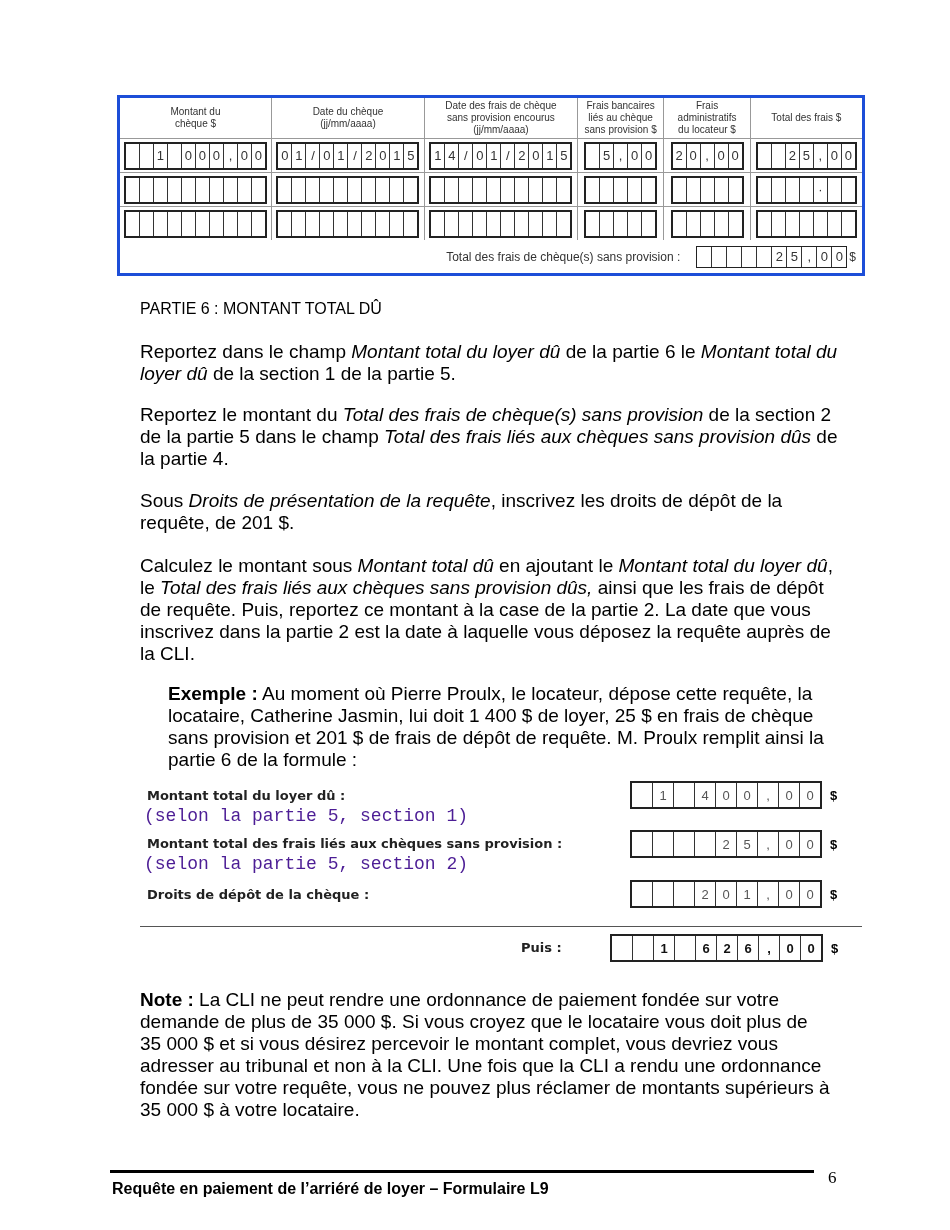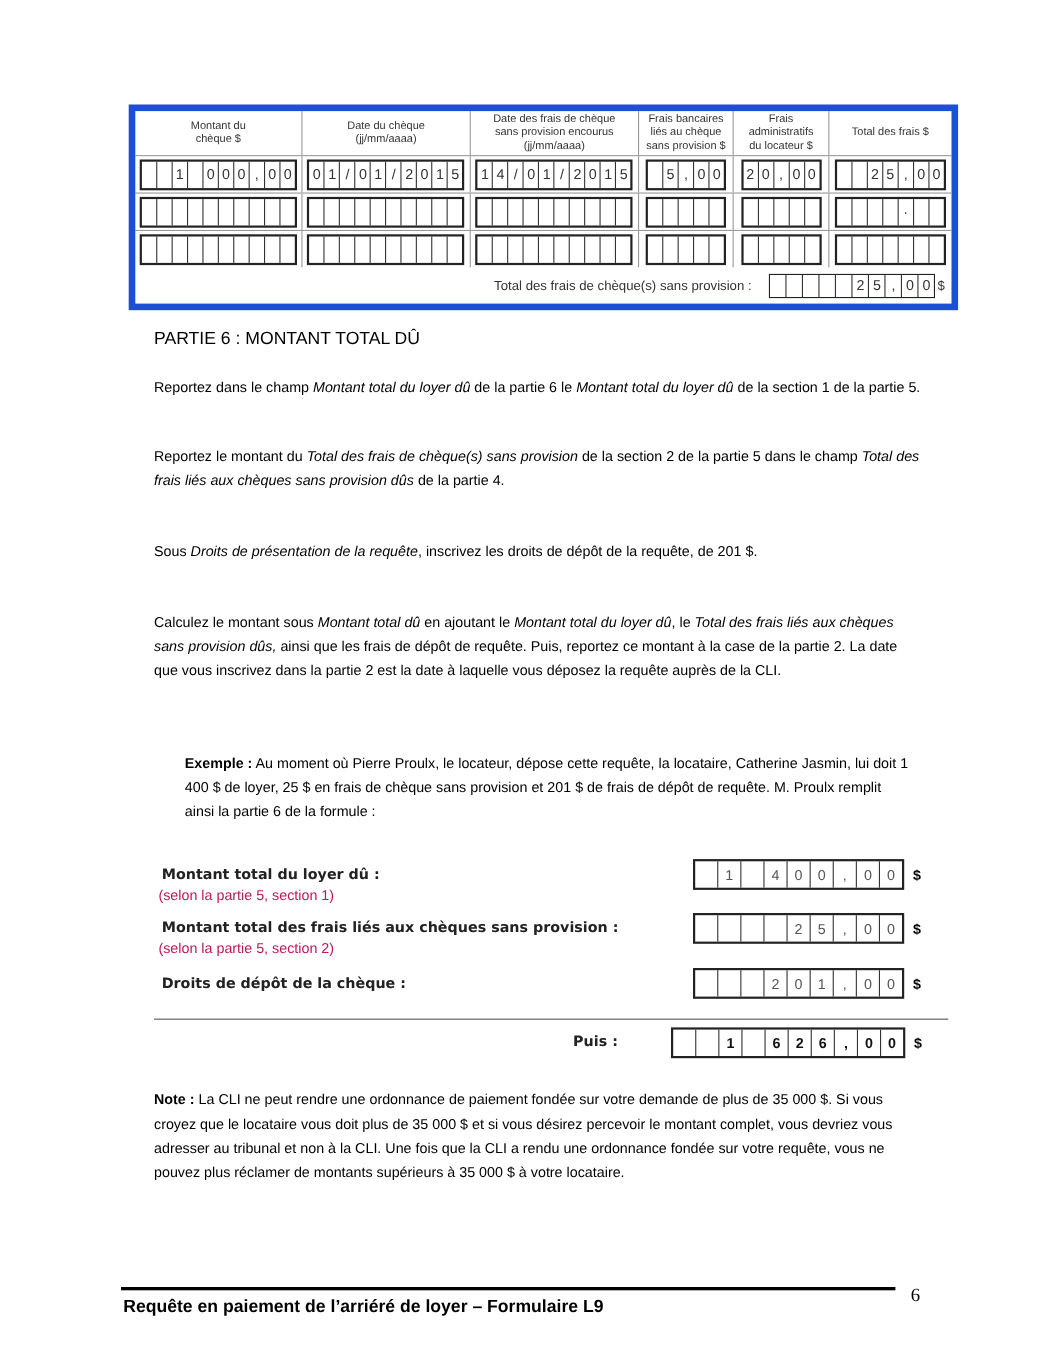--- a/index.html
+++ b/index.html
@@ -1,44 +1,44 @@
 <!DOCTYPE html>
 <html><head>
 <meta charset="utf-8">
 <style>
   html, body { margin:0; padding:0; background:#fff; }
   body { width:950px; height:1230px; position:relative; overflow:hidden;
          font-family:"Liberation Sans", sans-serif; color:#000; }
   .abs { position:absolute; }
 
   
-  .ftable { left:117px; top:95px; width:742px; border:6px solid #1d4ed8; }
+  .ftable { left:117px; top:95px; width:742px; border:3px solid #1d4ed8; }
   .frow { display:flex; border-bottom:1px solid #999; }
   .frow:last-child { border-bottom:none; }
   .fcell { border-right:1px solid #999; display:flex; align-items:center; justify-content:center; }
   .fcell:last-child { border-right:none; }
   .hdr .fcell { height:40px; font-size:10px; color:#333; text-align:center; line-height:12px; }
   .drow .fcell { height:33px; }
   .boxes { display:flex; border:2px solid #222; height:24px; }
   .box { width:13px; border-right:1px solid #333; font-size:13px; color:#333;
          display:flex; align-items:center; justify-content:center; }
   .box:last-child { border-right:none; }
   .totrow { height:33px; display:flex; align-items:center; justify-content:flex-end; padding-right:6px; font-size:12px; color:#333; }
   .totrow .boxes { margin-left:16px; height:20px; border-width:1.5px; }
   .totrow .box { width:14px; }
   .dollar { font-size:12px; margin-left:2px; }
 
   
-  .text { left:140px; width:700px; font-size:13px; line-height:22px; }
+  .text { left:140px; width:700px; font-size:19px; line-height:22px; }
   .h { font-weight:normal; font-size:16px; }
   i { font-style:italic; }
 
   
   .lbl { font-family:"DejaVu Sans", sans-serif; font-size:13px; font-weight:bold; color:#222; }
-  .sub { font-family:Liberation Sans, sans-serif; font-size:13px; color:#be185d; }
+  .sub { font-family:Liberation Mono, monospace; font-size:18px; color:#4c1d95; }
   .ebox { display:flex; border:2px solid #222; height:24px; }
   .ebox .box { width:20px; font-size:13px; color:#555; }
   .ebox.bold .box { font-weight:bold; color:#111; }
   .edollar { font-weight:bold; font-size:13px; margin-left:8px; }
 
   .footer-line { left:110px; top:1170px; width:704px; height:3px; background:#000; }
   .footer-text { left:112px; top:1180px; font-size:16px; font-weight:bold; font-family:"Liberation Sans", sans-serif; }
   .page-num { left:828px; top:1168px; font-family:"Liberation Serif", serif; font-size:17px; }
 </style>
 </head>

